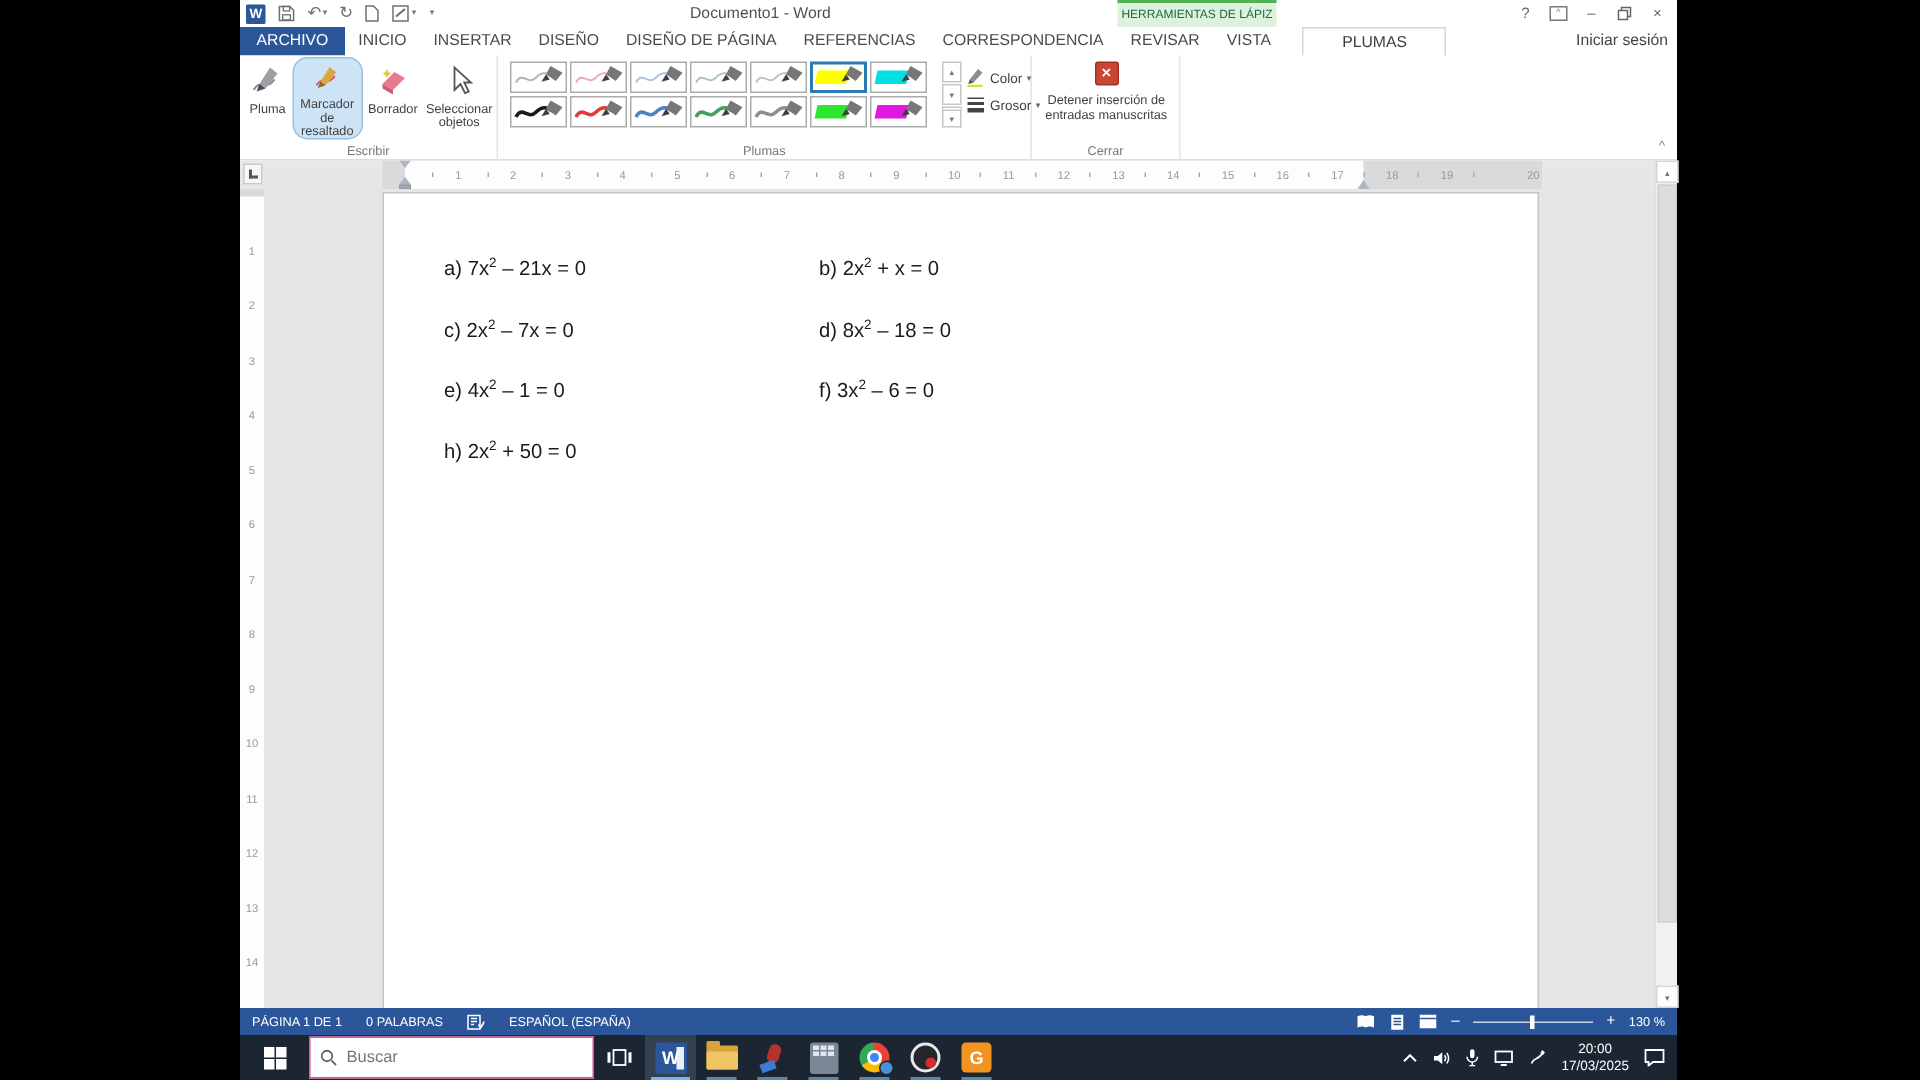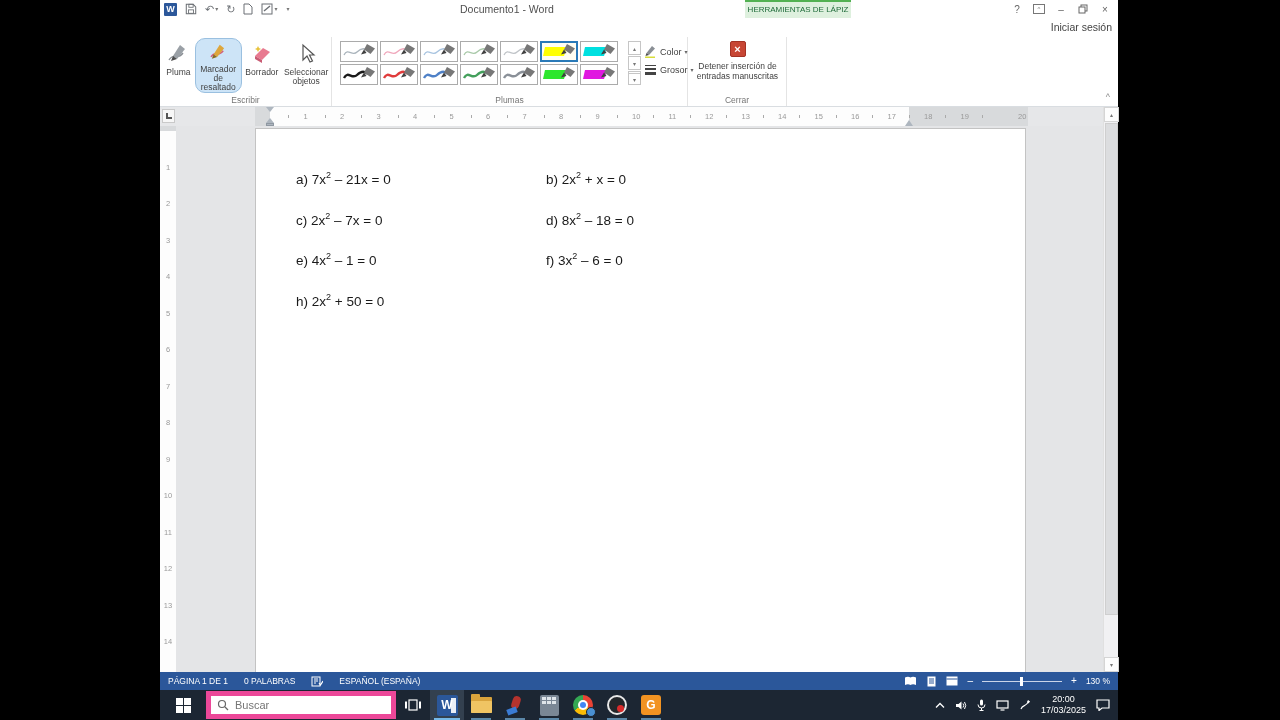--- a/index.html
+++ b/index.html
@@ -118,21 +118,21 @@
   .zoomthumb { position:absolute; left:38px; top:-4px; width:3px; height:9px; background:#fff; }
   .zsign { color:#fff; font-size:10px; line-height:10px; }
   .zpct { color:#fff; font-size:8.5px; }
 
   
   .taskbar { position:absolute; left:0; top:690px; width:958px; height:30px; background:#1c2633;
              display:flex; align-items:center; }
   .startbtn { width:46px; height:30px; display:flex; align-items:center; justify-content:center; }
   .winflag { display:grid; grid-template-columns:7px 7px; grid-auto-rows:7px; gap:1px; }
   .winflag i { background:#fff; }
-  .searchbox { width:190px; height:28px; background:#fff; border:5px solid #ec4899; display:flex;
+  .searchbox { width:190px; height:28px; background:#fff; border:1px solid #ec4899; display:flex;
                align-items:center; padding:0 6px; gap:6px; }
   .searchbox input { border:none; outline:none; width:140px; font-size:11px; color:#444;
                      font-family:"Liberation Sans",sans-serif; background:transparent; }
   .tbicon { width:34px; height:30px; display:flex; align-items:center; justify-content:center; position:relative; }
   .tbicon.active { background:#33404f; }
   .tbicon .underline { position:absolute; bottom:0; left:7px; width:20px; height:2px; background:#5b87a8; }
   .tbicon.active .underline { background:#76b9e8; left:4px; width:26px; }
   .appword { width:21px; height:21px; background:#2b579a; border-radius:2px; color:#fff; font-size:12px;
              font-weight:bold; display:flex; align-items:center; justify-content:center; position:relative; }
   .appword i { position:absolute; right:2px; top:3px; width:5px; height:15px; background:#fff; opacity:.9; }
@@ -212,20 +212,32 @@
       <span class="wb">
         <svg width="10" height="10" viewBox="0 0 10 10">
             <rect x="3" y="1" width="6" height="6" fill="none" stroke="#666"></rect>
             <rect x="1" y="3" width="6" height="6" fill="#fff" stroke="#666"></rect>
           </svg>
       </span>
       <span class="wb">×</span>
     </div>
   </div>
 
+  <div class="tabrow">
+    <span class="tab file">ARCHIVO</span>
+    <span class="tab">INICIO</span>
+    <span class="tab">INSERTAR</span>
+    <span class="tab">DISEÑO</span>
+    <span class="tab">DISEÑO DE PÁGINA</span>
+    <span class="tab">REFERENCIAS</span>
+    <span class="tab">CORRESPONDENCIA</span>
+    <span class="tab">REVISAR</span>
+    <span class="tab">VISTA</span>
+    <span class="tab pens">PLUMAS</span>
+  </div>
   <div class="signin">Iniciar sesión</div>
 
   <div class="ribbon">
 
     <div class="grp" id="grp-escribir">
       <div class="escribir-btns">
         <div class="bigbtn" id="btn-pluma">
           <svg width="24" height="24" viewBox="0 0 24 24">
             <path d="M3 18 C8 10 11 19 17 11" fill="none" stroke="#8a8f95" stroke-width="1.4"></path>
             <polygon points="14,3 19,7 11,17 7,14" fill="#9aa0a6"></polygon>

